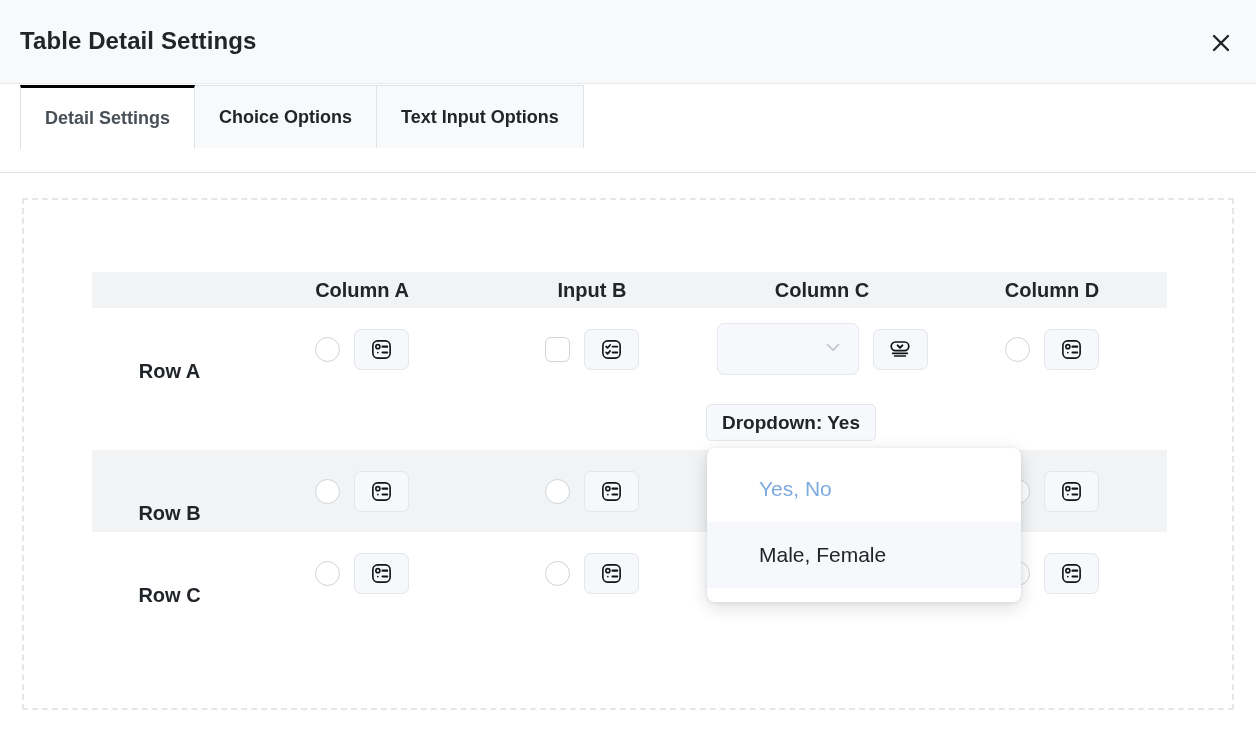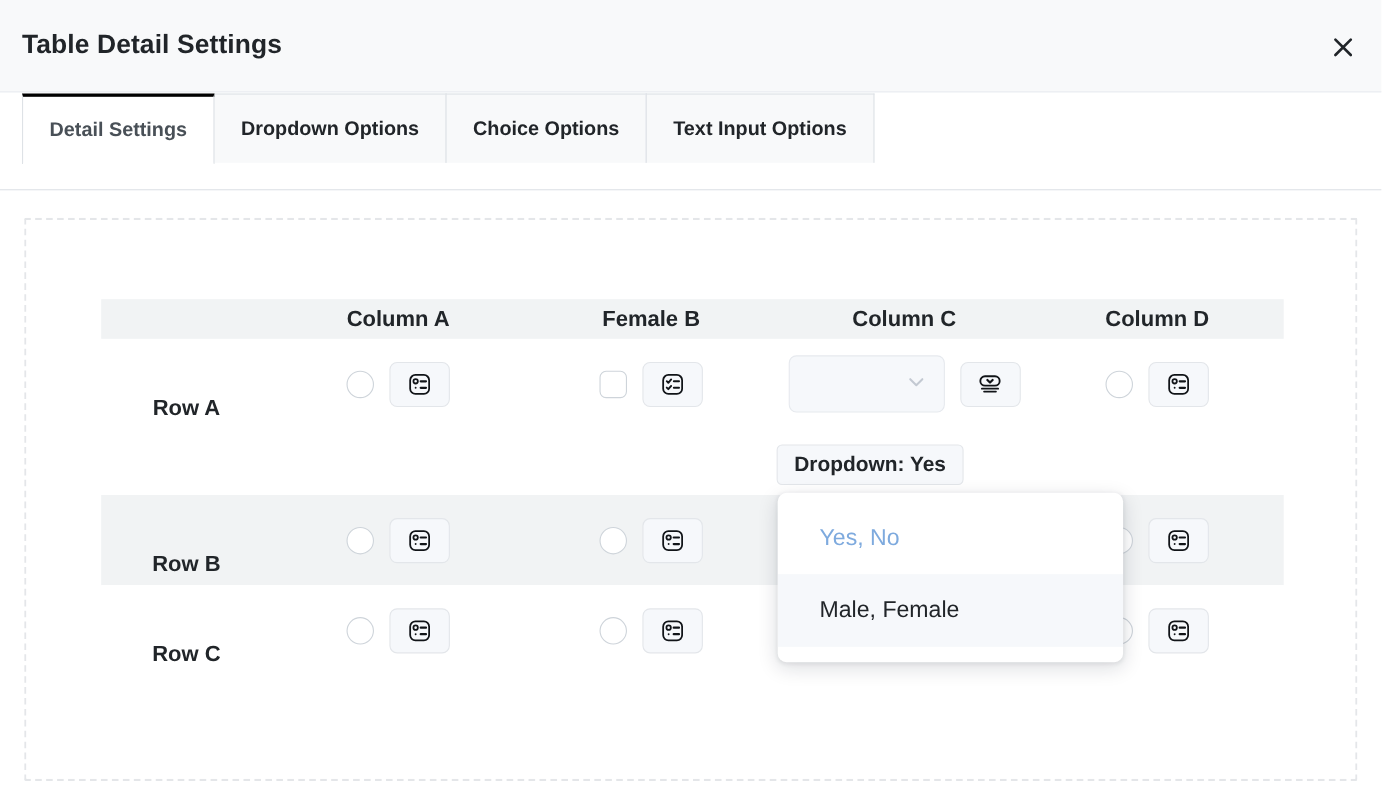--- a/index.html
+++ b/index.html
@@ -239,21 +239,21 @@
     box-shadow: 0 5px 18px rgba(16,24,40,0.14), 0 1px 4px rgba(16,24,40,0.08);
     z-index: 45;
     overflow: hidden;
     padding-top: 8px;
     padding-bottom: 8px;
   }
   .dropdown-item {
     height: 66px;
     display: flex;
     align-items: center;
-    padding-left: 38px;
+    padding-left: 52px;
     font-size: 21px;
     cursor: pointer;
     background: #ffffff;
   }
   .dropdown-item.selected { color: #7eaade; }
   .dropdown-item.hovered {
     color: #212529;
     background: #f6f8fb;
   }
 </style>
@@ -270,38 +270,35 @@
         <line x1="18" y1="4" x2="4" y2="18"></line>
       </svg>
     </button>
   </div>
 
   <div class="tab-strip">
     <div class="tab active">
       <span>Detail Settings</span>
     </div>
     <div class="tab">
-      <span>Dropdown Options</span>
-    </div>
-    <div class="tab">
       <span>Choice Options</span>
     </div>
     <div class="tab">
       <span>Text Input Options</span>
     </div>
   </div>
 
   <div class="drop-zone">
 
     <div class="detail-table">
 
       <div class="table-head">
         <div class="th rowlabel"></div>
         <div class="th col">Column A</div>
-        <div class="th col">Female B</div>
+        <div class="th col">Input B</div>
         <div class="th col">Column C</div>
         <div class="th col">Column D</div>
       </div>
 
       <div class="table-row row-a">
         <div class="row-label">Row A</div>
 
         <div class="cell">
           <div class="radio-circle"></div>
           <div class="icon-button">

